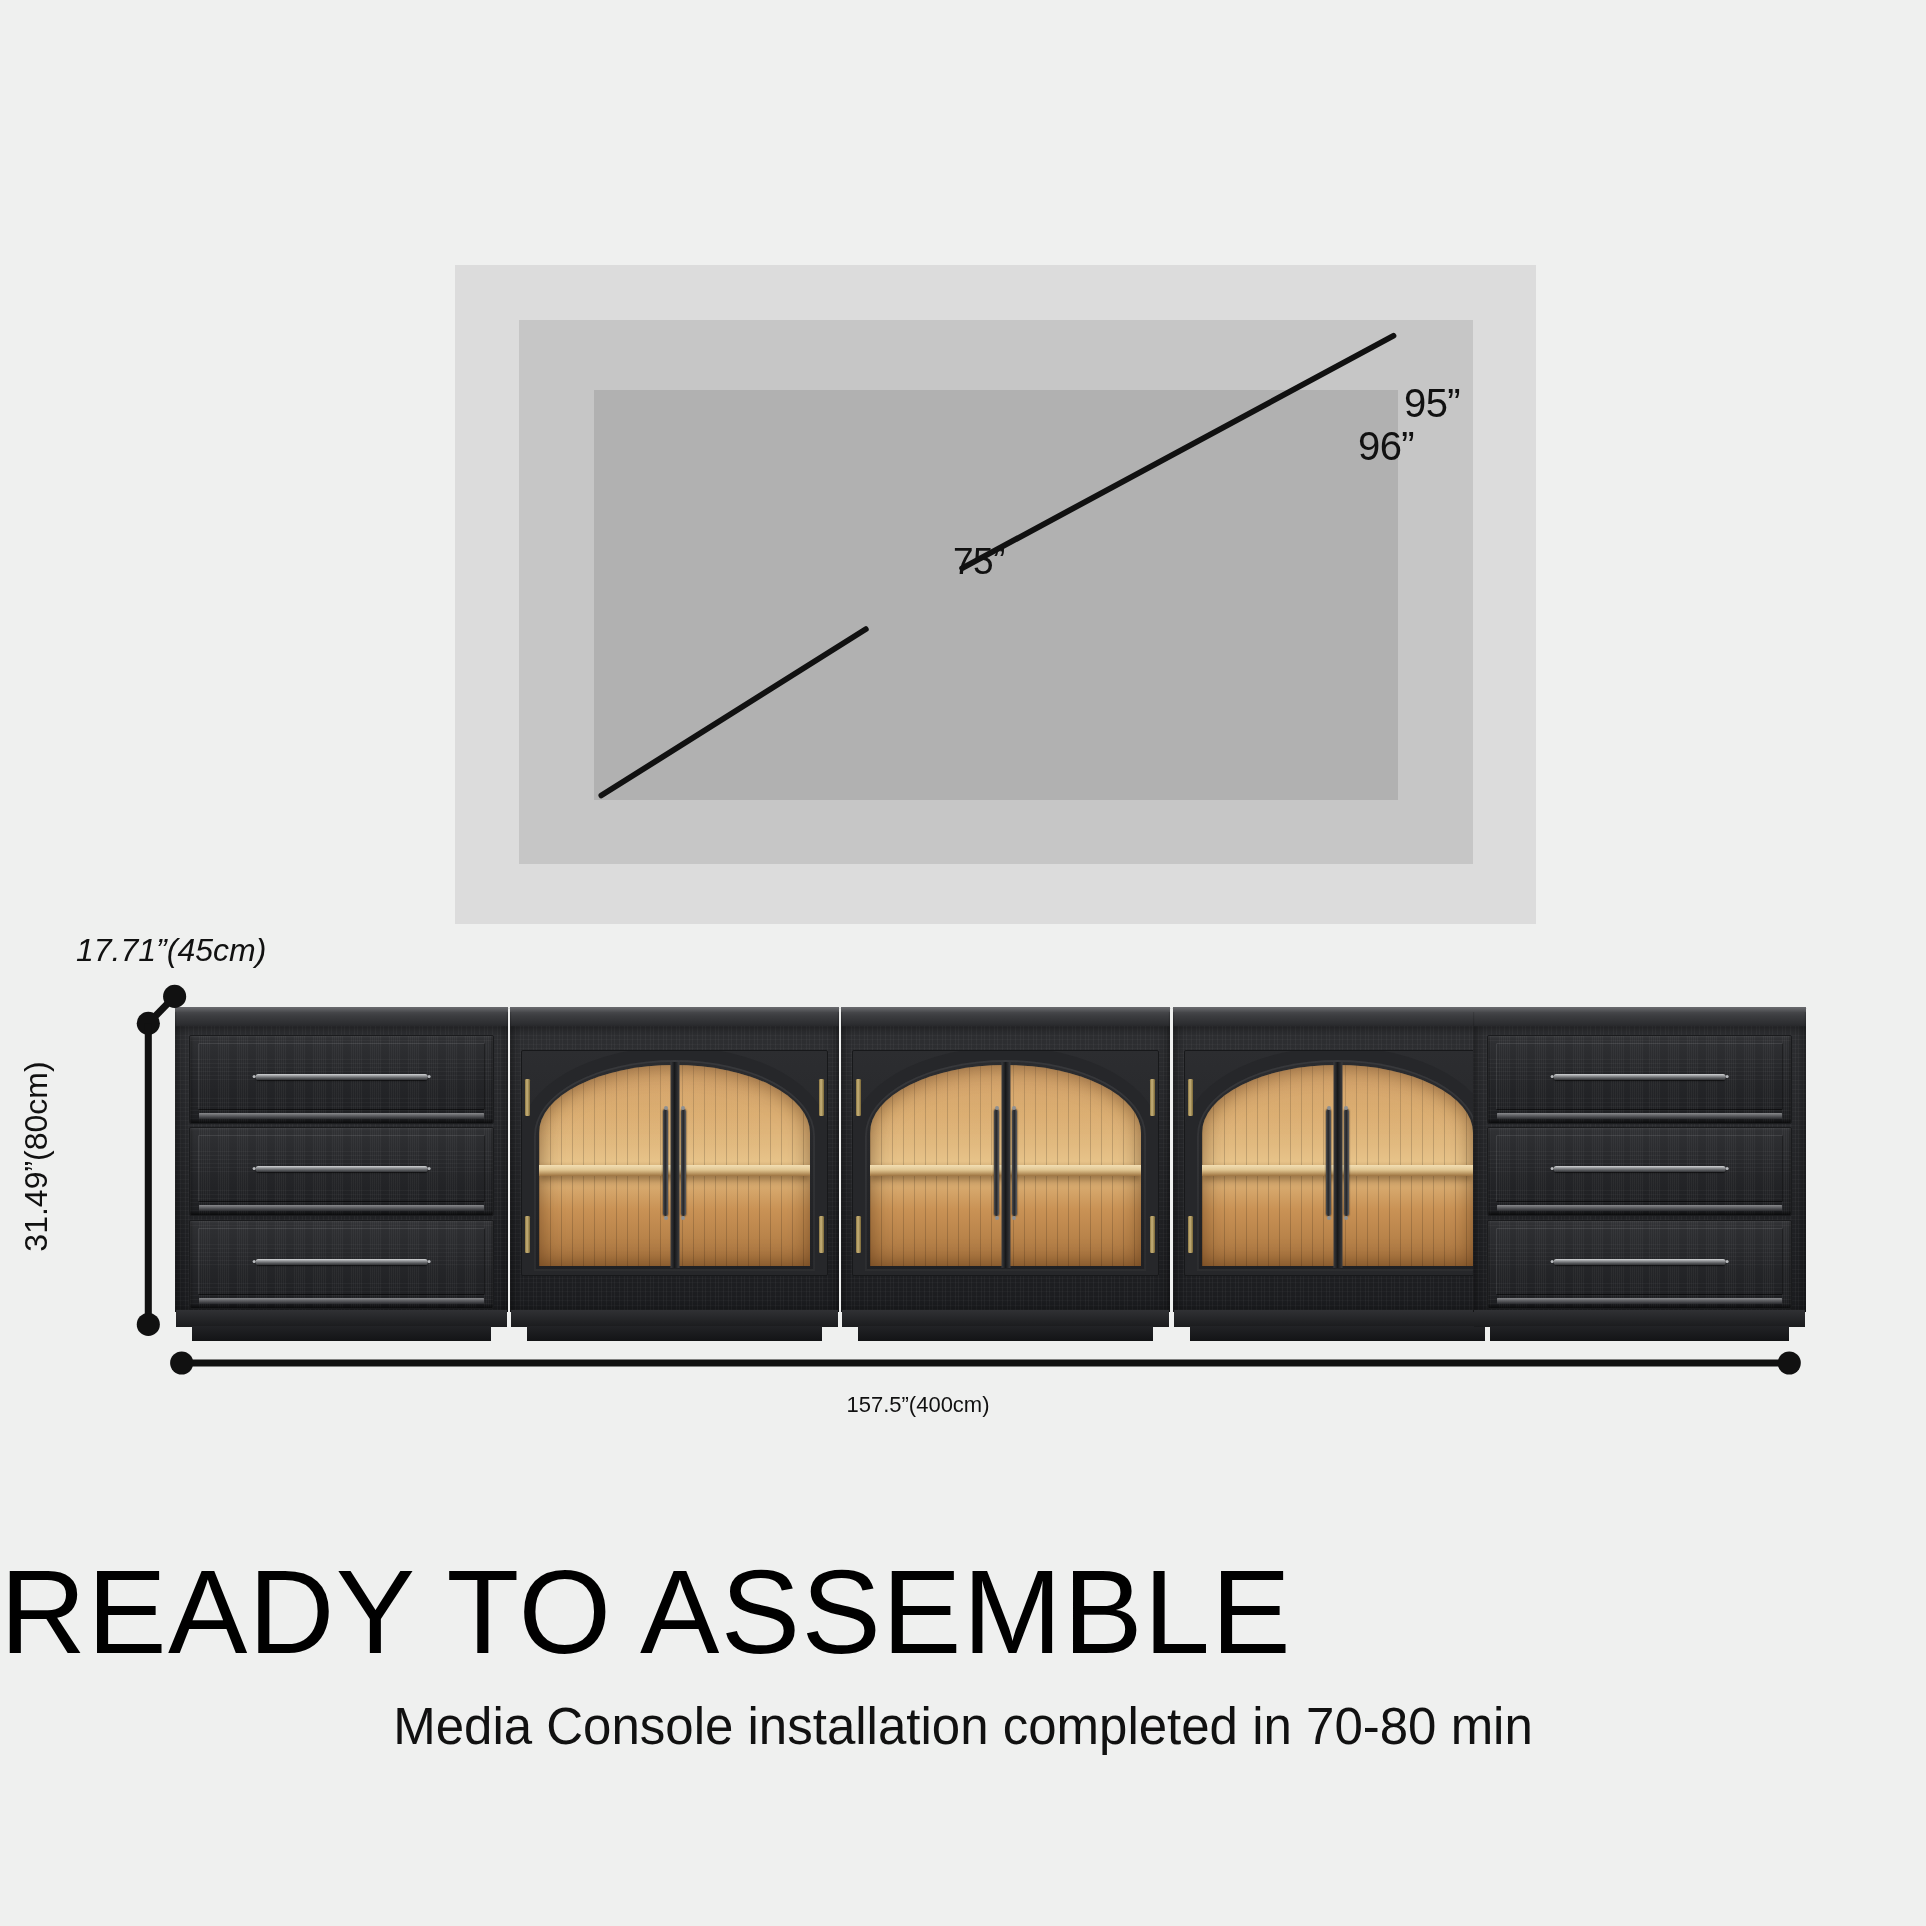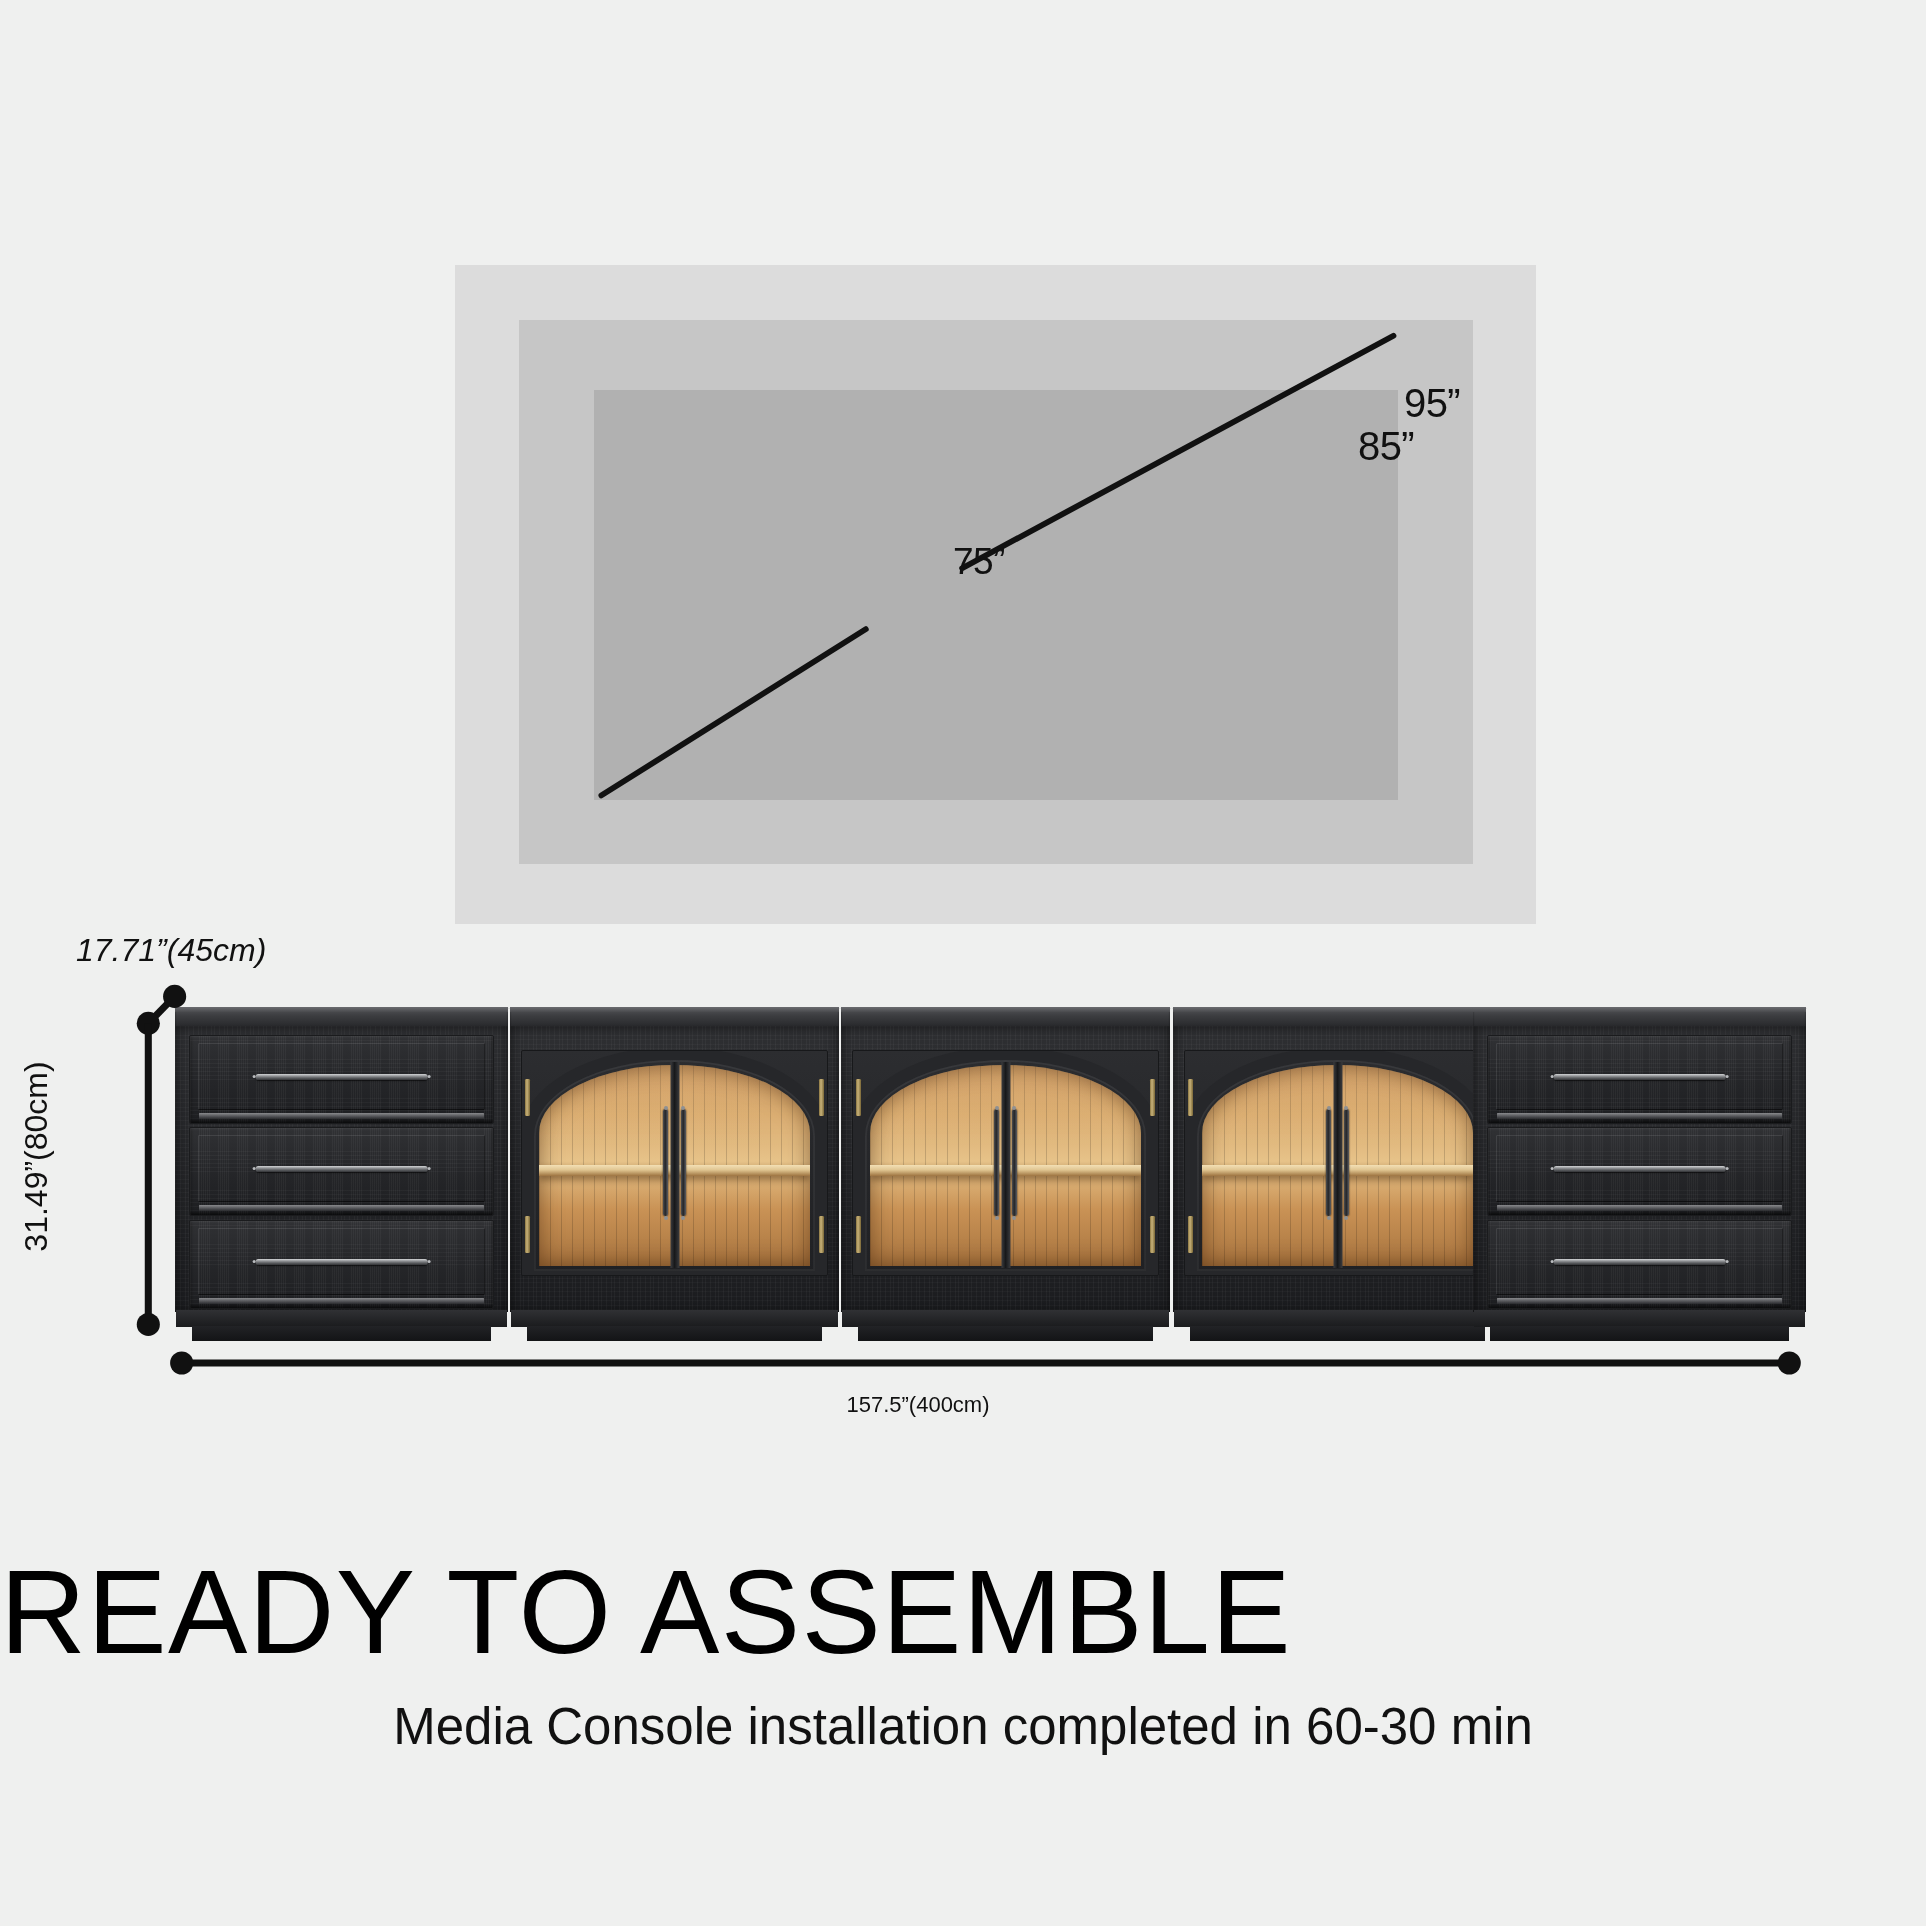--- a/index.html
+++ b/index.html
@@ -198,21 +198,21 @@
   <div class="tv-rect" id="tv-outer"></div>
   <div class="tv-rect" id="tv-mid"></div>
   <div class="tv-rect" id="tv-inner"></div>
 
   <svg id="tv-svg" viewBox="0 0 1684 1026">
     <line x1="228" y1="826" x2="640" y2="567" stroke="#111" stroke-width="9" stroke-linecap="round"></line>
     <line x1="790" y1="472" x2="1462" y2="110" stroke="#111" stroke-width="9" stroke-linecap="round"></line>
   </svg>
 
   <span class="size-label" id="label-95">95”</span>
-  <span class="size-label" id="label-85">85”</span>
+  <span class="size-label" id="label-85">96”</span>
   <span class="size-label" id="label-75">75”</span>
 </div>
 
 <div id="furniture">
 
   <div class="module" style="left:0px;width:333px;">
     <div class="cap"></div>
     <div class="body">
       <div class="drawer" style="top:9px;height:87px;">
         <div class="handle"></div>
@@ -322,14 +322,14 @@
   <line x1="283" y1="2123" x2="2787" y2="2123" stroke="#111" stroke-width="11"></line>
   <circle cx="283" cy="2123" r="18" fill="#111"></circle>
   <circle cx="2787" cy="2123" r="18" fill="#111"></circle>
 </svg>
 
 <span class="dim-text" id="dim-depth">17.71”(45cm)</span>
 <span class="dim-text" id="dim-height">31.49”(80cm)</span>
 <span class="dim-text" id="dim-width">157.5”(400cm)</span>
 
 <div id="headline">READY TO ASSEMBLE</div>
-<div id="subline">Media Console installation completed in 60-30 min</div>
+<div id="subline">Media Console installation completed in 70-80 min</div>
 
 
 </body></html>

